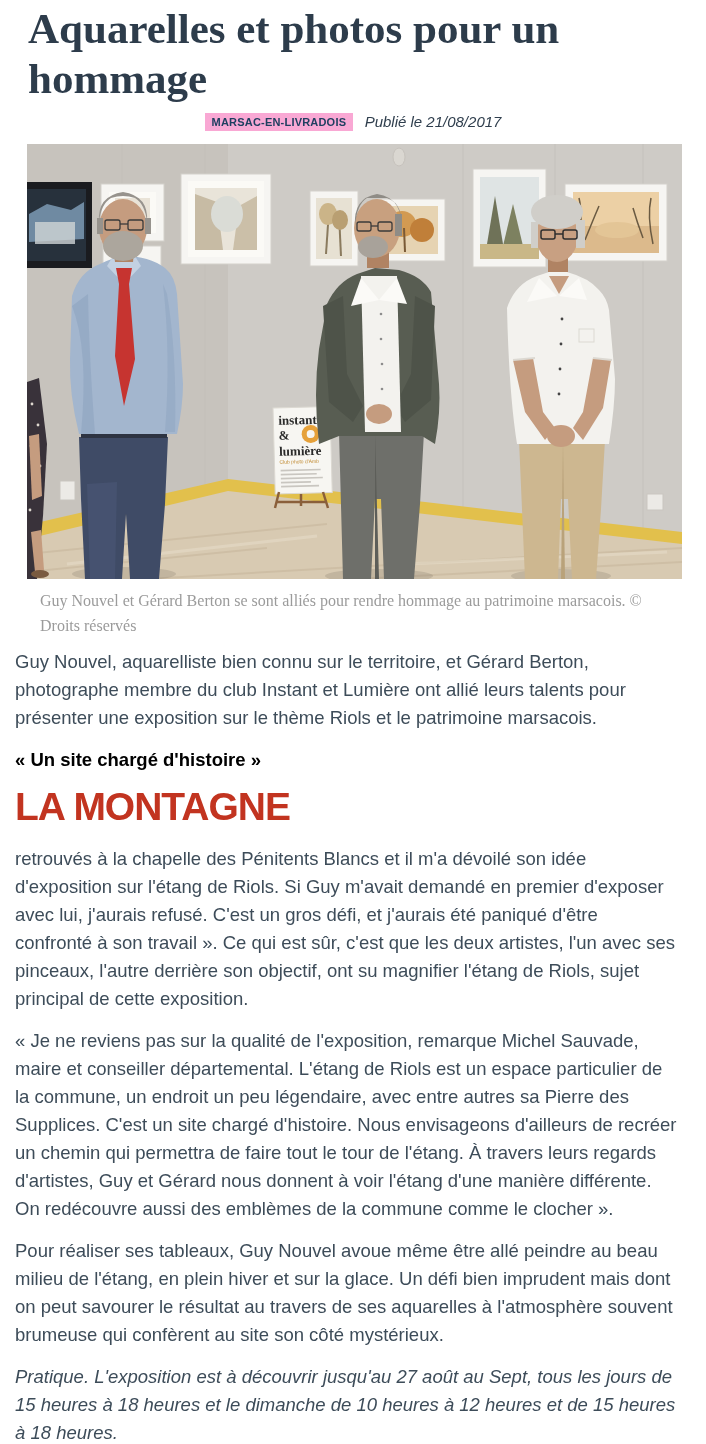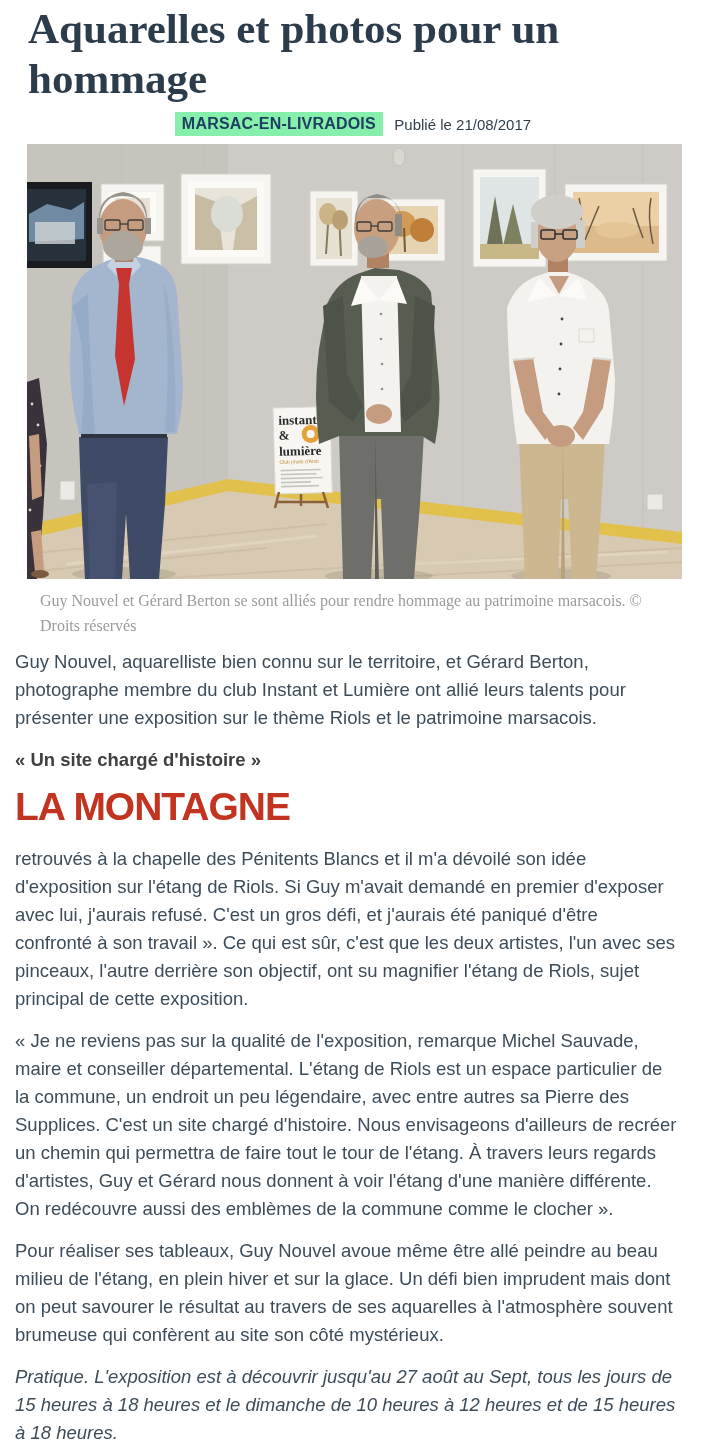--- a/index.html
+++ b/index.html
@@ -14,54 +14,55 @@
     font-size:43px;
     line-height:50px;
     color:#2d3c4b;
     text-align:left;
     margin:4px 28px 8px 28px;
   }
 
   .meta { text-align:center; margin:2px 0 8px 0; height:24px; }
   .tag {
     display:inline-block;
-    background:#86efac;
+    background:#f9a8d4;
     color:#1f3f60;
     font-weight:700;
-    font-size:16px;
+    font-size:11px;
     letter-spacing:.2px;
     padding:3px 7px;
     vertical-align:middle;
   }
   .published {
     display:inline-block;
     color:#2f3e4d;
     font-size:15px;
     margin-left:7px;
     vertical-align:middle;
+    font-style:italic;
   }
 
   figure { margin:0; }
   .photo { width:655px; height:435px; margin-left:27px; background:#cecbc6; overflow:hidden; }
   figcaption {
     font-family:"Liberation Serif", serif;
     font-size:16px;
     line-height:25px;
     color:#9b9b9b;
     margin:9px 40px 0 40px;
   }
 
   .body-text { padding:0 26px 0 15px; margin-top:10px; }
   .body-text p {
     font-size:18.5px;
     line-height:28px;
     color:#3d4c59;
     margin:0 0 14px 0;
   }
-  p.subhead { font-weight:700; color:#404040; margin:0 0 0 0; }
+  p.subhead { font-weight:700; color:#000000; margin:0 0 0 0; }
   p.quote-lead { margin:0; }
   p.pratique { font-style:italic; margin-bottom:0; }
 
   .brand-logo {
     font-weight:700;
     font-size:39px;
     letter-spacing:-1px;
     color:#c23420;
     margin:13px 0 18px 0;
     line-height:40px;

